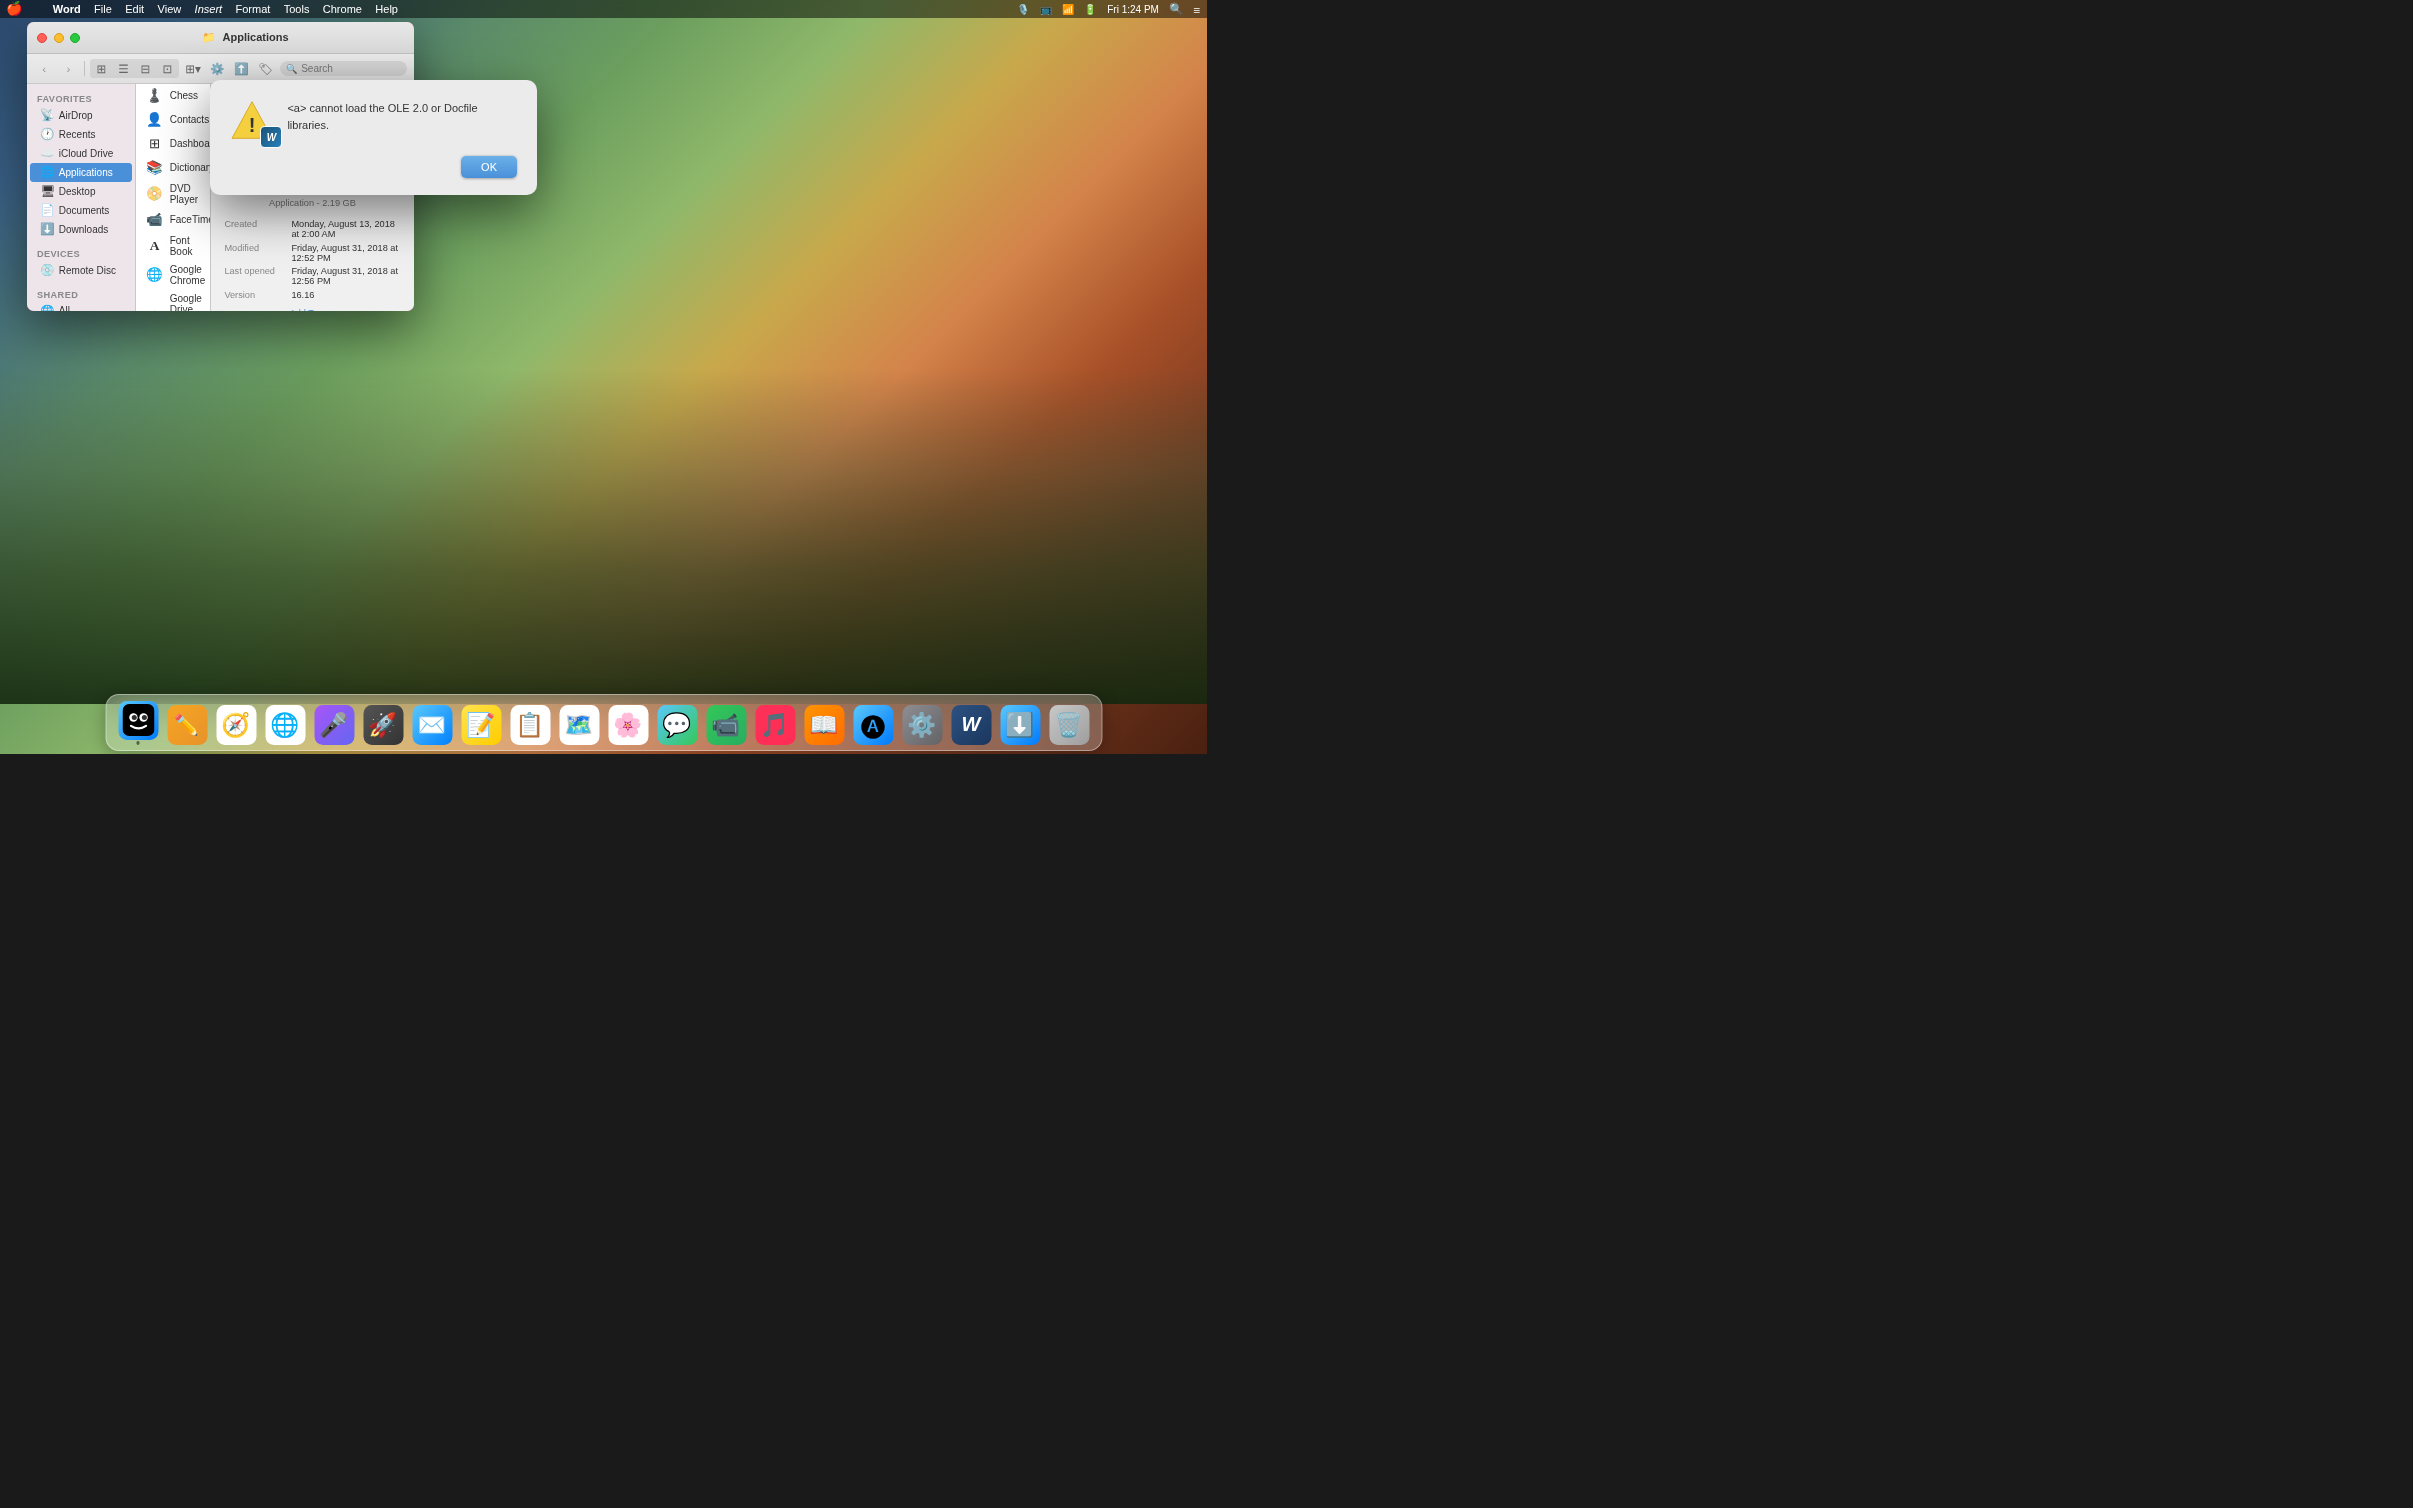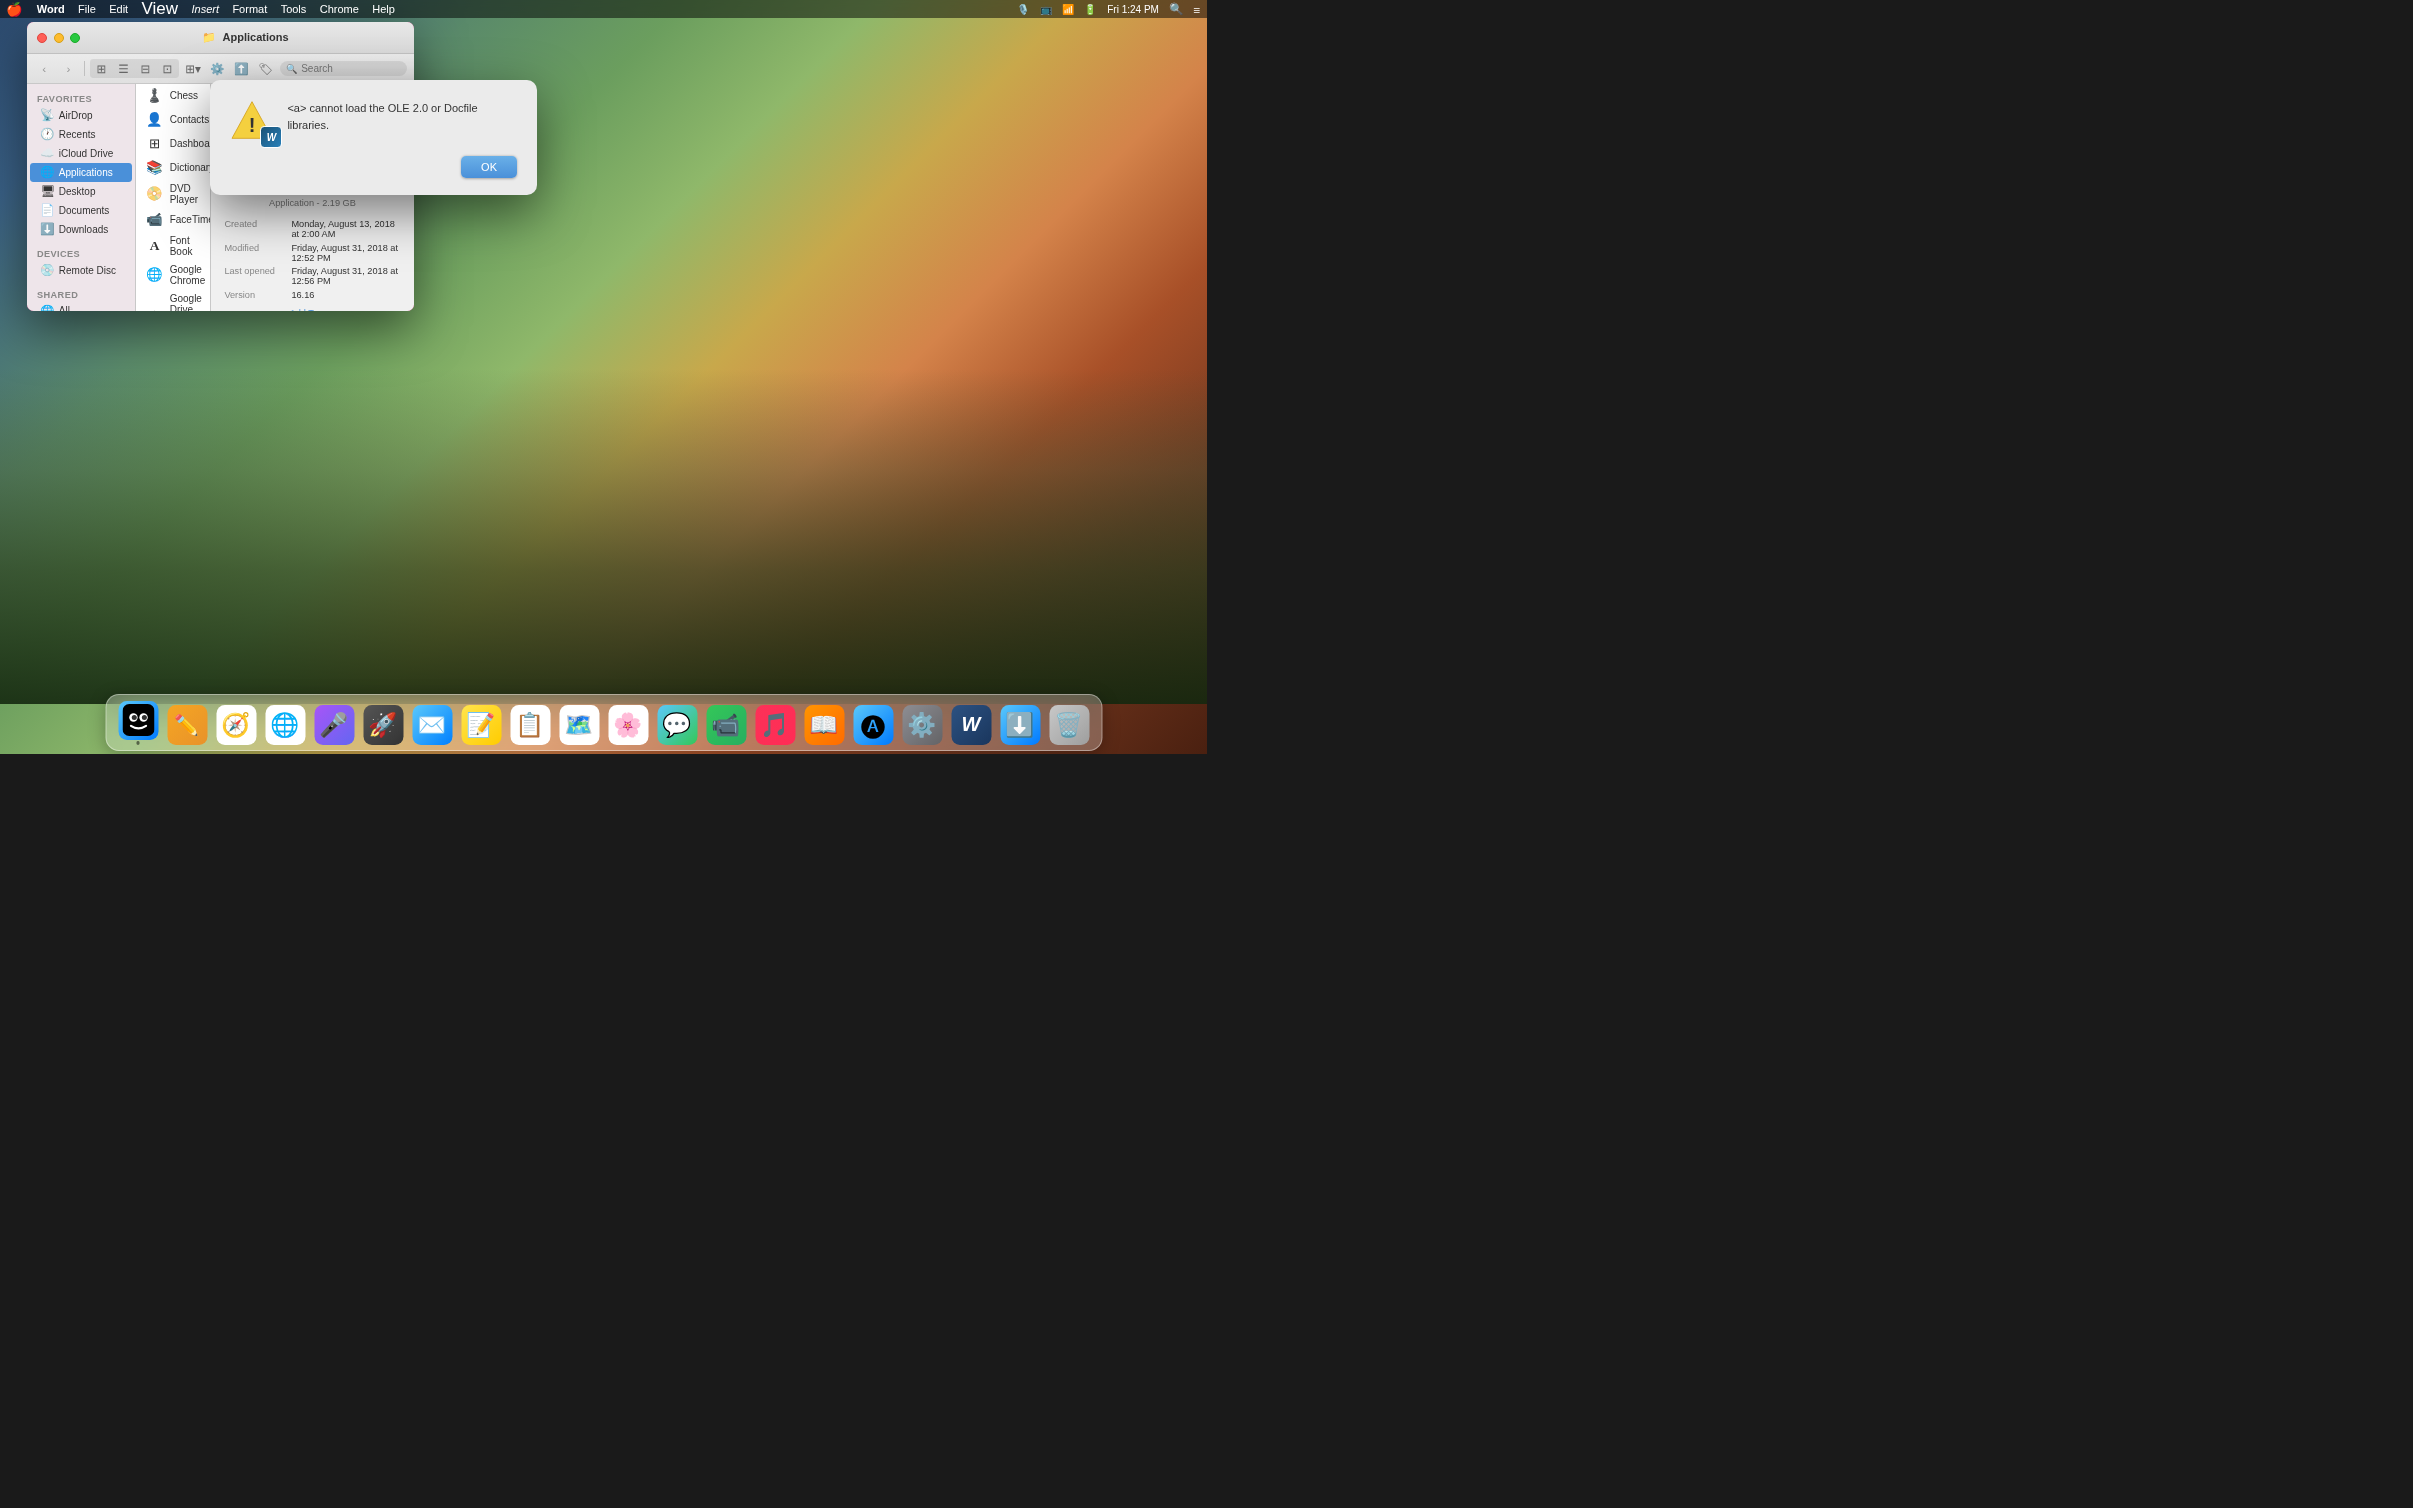--- a/index.html
+++ b/index.html
@@ -429,24 +429,24 @@
     }
   </style>
 </head>
 <body>
 
 <div class="desktop-bg"></div>
 
 <div class="menubar">
   <div class="menubar-left">
     <span class="apple-menu">🍎</span>
-    <span style="font-weight:600;">Word</span>
+    <span style="font-weight:600;margin-left:16px;">Word</span>
     <span style="font-size:11px;">File</span>
     <span style="font-size:11px;">Edit</span>
-    <span style="font-size:17px;">View</span>
+    <span style="font-size:11px;">View</span>
     <span style="font-size:11px;font-style:italic;">Insert</span>
     <span style="font-size:11px;">Format</span>
     <span style="font-size:11px;">Tools</span>
     <span style="font-size:11px;">Chrome</span>
     <span style="font-size:11px;">Help</span>
   </div>
   <div class="menubar-right">
     <span style="font-size:10px;">🎙️</span>
     <span style="font-size:10px;">📺</span>
     <span style="font-size:10px;">📶</span>

